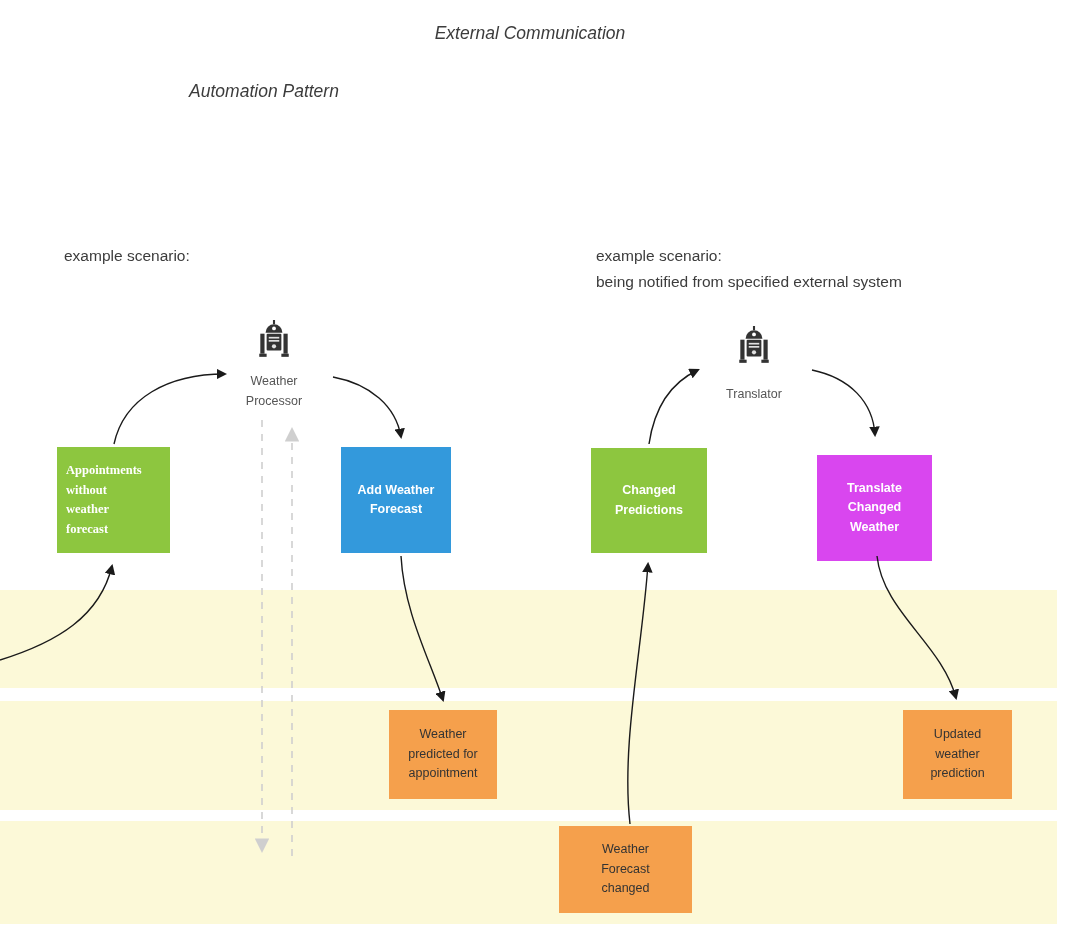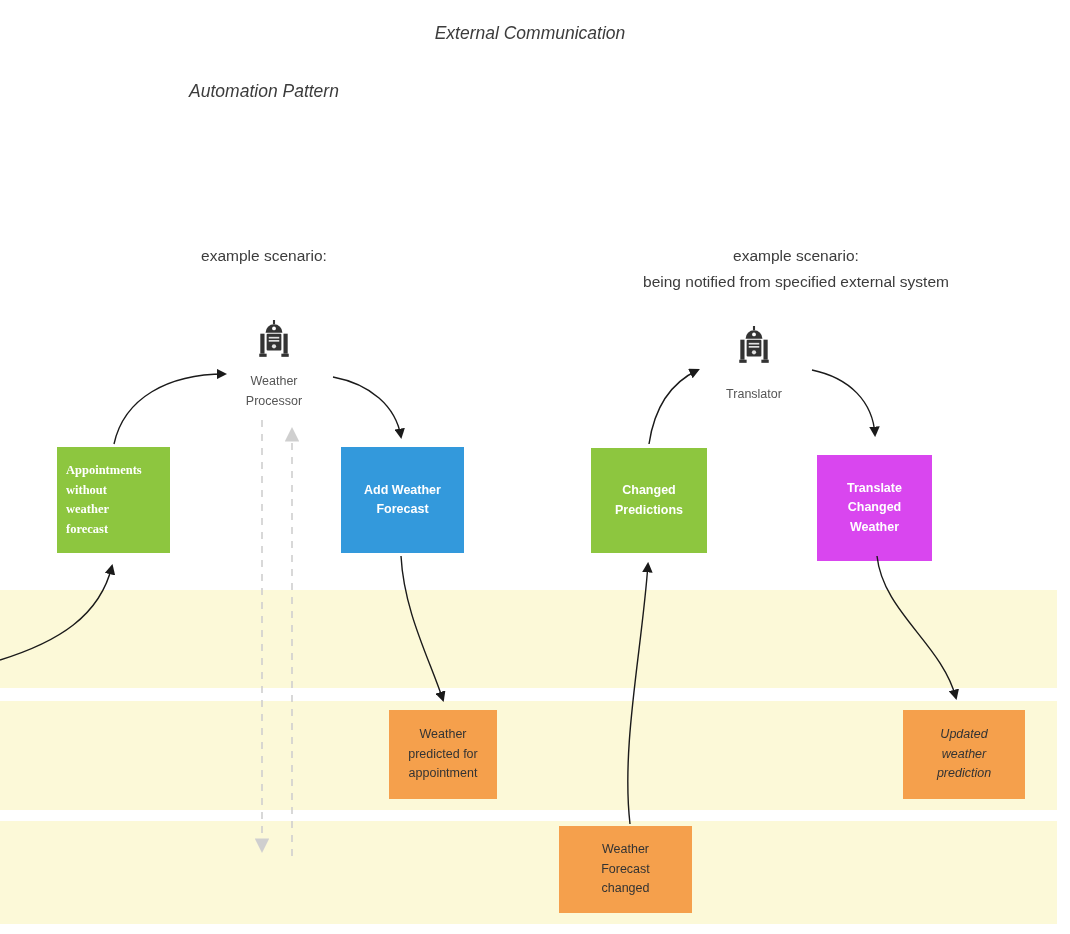--- a/index.html
+++ b/index.html
@@ -15,44 +15,44 @@
   .lane { position: absolute; left: 0; width: 1057px; z-index: 1; }
   #lane1 { top: 590px; height: 98px; }
   #lane2 { top: 701px; height: 109px; }
   #lane3 { top: 821px; height: 103px; }
 
   .heading { position: absolute; color: #3c3c3c; font-size: 17.5px; text-align: center; z-index: 2; font-style: italic; }
   #title { left: 330px; width: 400px; top: 23px; }
   #automation-heading { left: 114px; width: 300px; top: 81px; }
   #translation-heading { left: 645px; width: 300px; top: 81px; }
 
-  .scenario { position: absolute; color: #3c3c3c; font-size: 15.5px; line-height: 26px; text-align: center; z-index: 2; }
+  .scenario { position: absolute; color: #3c3c3c; font-size: 15.5px; line-height: 26px; text-align: left; z-index: 2; }
   #automation-scenario { left: 64px; width: 400px; top: 243px; }
   #translation-scenario { left: 596px; width: 400px; top: 243px; }
 
   .robot { position: absolute; z-index: 2; }
   #robot-left  { left: 255px; top: 320px; }
   #robot-right { left: 735px; top: 326px; }
 
   .actor-label { position: absolute; font-size: 12.5px; color: #555555; line-height: 20px; text-align: center; white-space: pre-line; z-index: 2; }
   #actor-left-label  { left: 214px; width: 120px; top: 371px; }
   #actor-right-label { left: 694px; width: 120px; top: 384px; }
 
   .box {
     position: absolute; display: flex; align-items: center; justify-content: center;
     text-align: center; font-size: 12.5px; line-height: 19.5px; white-space: pre-line; z-index: 3;
   }
   .box.cmd-src { color: #ffffff; font-weight: 600; }
   .box.event   { color: #333333; font-weight: 400; }
   #box-appointments        { left: 57px;  top: 447px; width: 113px; height: 106px; justify-content: flex-start; text-align: left; padding-left: 9px; }
-  #box-add-weather         { left: 341px; top: 447px; width: 123px; height: 106px; }
+  #box-add-weather         { left: 341px; top: 447px; width: 110px; height: 106px; }
   #box-changed-predictions { left: 591px; top: 448px; width: 116px; height: 105px; }
   #box-translate           { left: 817px; top: 447px; width: 115px; height: 106px; }
   #box-weather-predicted   { left: 389px; top: 710px; width: 108px; height: 89px; }
-  #box-updated-weather     { left: 903px; top: 710px; width: 122px; height: 89px; font-style: italic; }
+  #box-updated-weather     { left: 903px; top: 710px; width: 109px; height: 89px; }
   #box-forecast-changed    { left: 559px; top: 826px; width: 133px; height: 87px; }
 
   #arrows { position: absolute; left: 0; top: 0; z-index: 4; pointer-events: none; }
 </style>
 </head>
 <body>
 
 <div id="canvas">
 
   <div class="lane" id="lane1" style="background-color: rgb(252, 249, 216);"></div>

